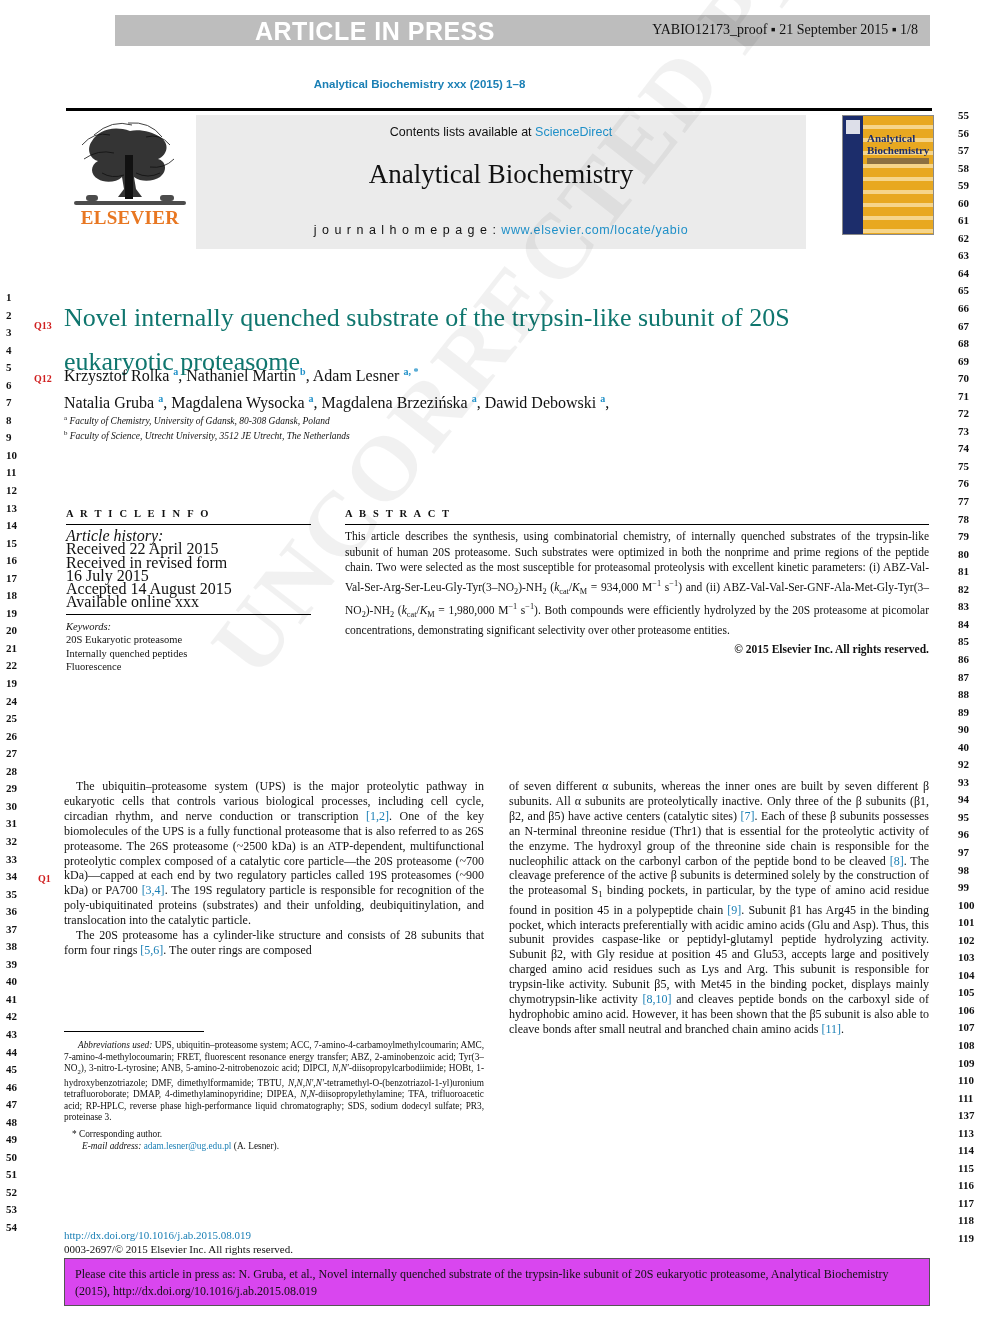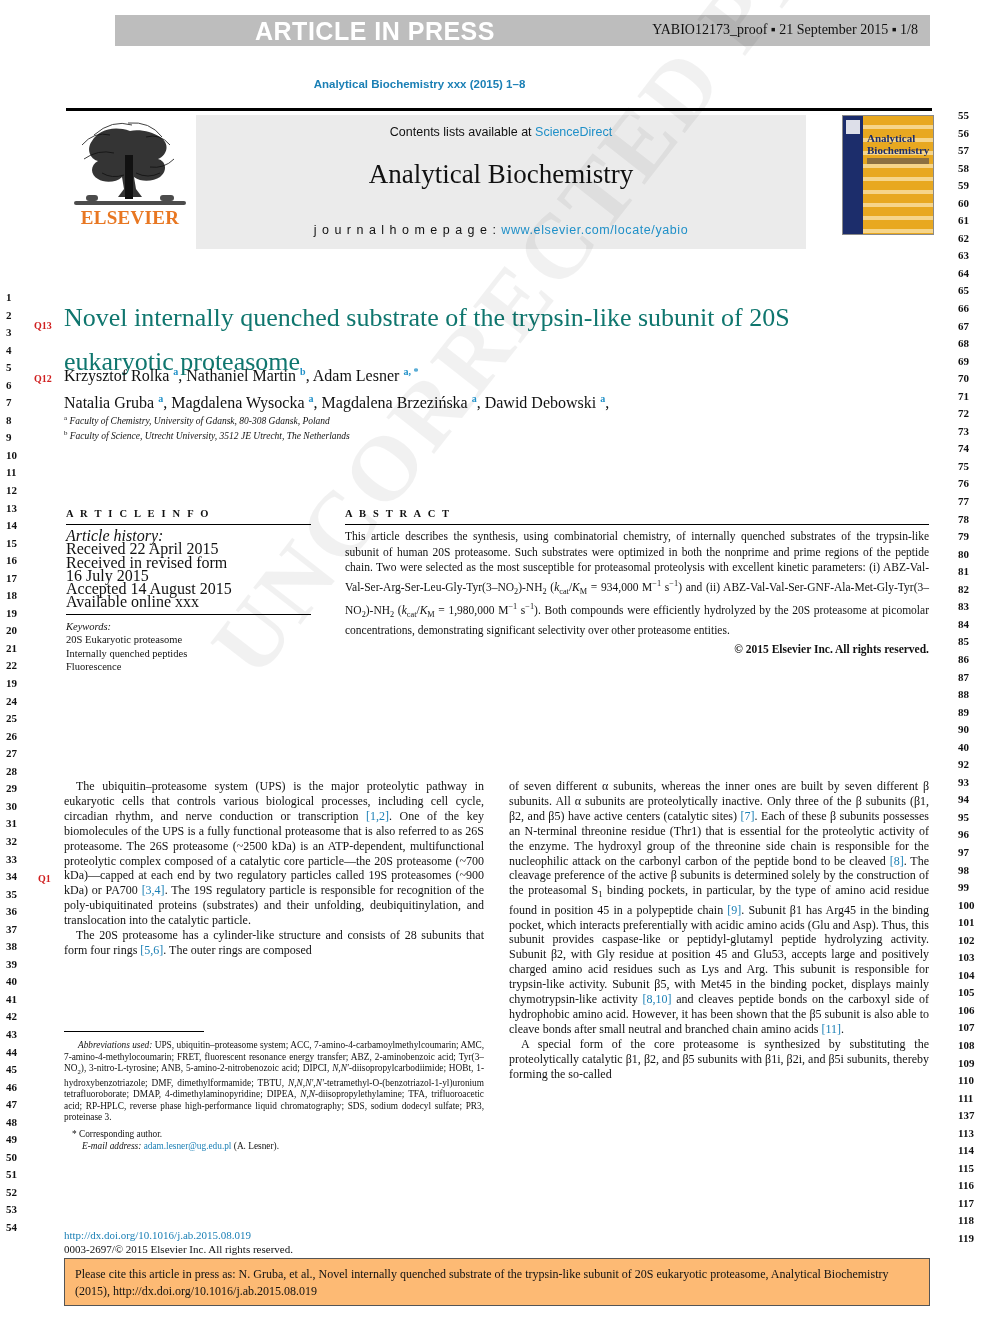--- a/index.html
+++ b/index.html
@@ -196,21 +196,21 @@
 
   .doiblock{
     position:absolute;left:64px;top:1228px;width:430px;
     font-family:"Liberation Serif", serif;font-size:11px;line-height:14px;color:#111;
   }
   .doiblock .doi{color:#1a7fb5;}
 
   
   .citebox{
     position:absolute;left:64px;top:1258px;width:866px;height:48px;
-    background:#fdba74;border:1px solid #555;
+    background:#d946ef;border:1px solid #555;
     box-sizing:border-box;
   }
   .citebox .txt{
     position:absolute;left:10px;top:7px;width:846px;
     font-family:"Liberation Serif", serif;font-size:12px;line-height:16.5px;color:#111;
   }
 
   
   .watermark{
     position:absolute;left:130px;top:330px;width:760px;height:790px;
@@ -449,21 +449,20 @@
     <span class="copy">© 2015 Elsevier Inc. All rights reserved.</span>
   </div>
 
   <div class="col col-left">
     <p>The ubiquitin–proteasome system (UPS) is the major proteolytic pathway in eukaryotic cells that controls various biological processes, including cell cycle, circadian rhythm, and nerve conduction or transcription <span class="ref">[1,2]</span>. One of the key biomolecules of the UPS is a fully functional proteasome that is also referred to as 26S proteasome. The 26S proteasome (~2500 kDa) is an ATP-dependent, multifunctional proteolytic complex composed of a catalytic core particle—the 20S proteasome (~700 kDa)—capped at each end by two regulatory particles called 19S proteasomes (~900 kDa) or PA700 <span class="ref">[3,4]</span>. The 19S regulatory particle is responsible for recognition of the poly-ubiquitinated proteins (substrates) and their unfolding, deubiquitinylation, and translocation into the catalytic particle.</p>
     <p>The 20S proteasome has a cylinder-like structure and consists of 28 subunits that form four rings <span class="ref">[5,6]</span>. The outer rings are composed</p>
   </div>
 
   <div class="col col-right">
     <p class="noind">of seven different α subunits, whereas the inner ones are built by seven different β subunits. All α subunits are proteolytically inactive. Only three of the β subunits (β1, β2, and β5) have active centers (catalytic sites) <span class="ref">[7]</span>. Each of these β subunits possesses an N-terminal threonine residue (Thr1) that is essential for the proteolytic activity of the enzyme. The hydroxyl group of the threonine side chain is responsible for the nucleophilic attack on the carbonyl carbon of the peptide bond to be cleaved <span class="ref">[8]</span>. The cleavage preference of the active β subunits is determined solely by the construction of the proteasomal S<sub>1</sub> binding pockets, in particular, by the type of amino acid residue found in position 45 in a polypeptide chain <span class="ref">[9]</span>. Subunit β1 has Arg45 in the binding pocket, which interacts preferentially with acidic amino acids (Glu and Asp). Thus, this subunit provides caspase-like or peptidyl-glutamyl peptide hydrolyzing activity. Subunit β2, with Gly residue at position 45 and Glu53, accepts large and positively charged amino acid residues such as Lys and Arg. This subunit is responsible for trypsin-like activity. Subunit β5, with Met45 in the binding pocket, displays mainly chymotrypsin-like activity <span class="ref">[8,10]</span> and cleaves peptide bonds on the carboxyl side of hydrophobic amino acid. However, it has been shown that the β5 subunit is also able to cleave bonds after small neutral and branched chain amino acids <span class="ref">[11]</span>.</p>
-    <p>A special form of the core proteasome is synthesized by substituting the proteolytically catalytic β1, β2, and β5 subunits with β1i, β2i, and β5i subunits, thereby forming the so-called</p>
   </div>
 
   <div class="footnote">
     <div class="rule"></div>
     <div class="abbr"><i>Abbreviations used:</i> UPS, ubiquitin–proteasome system; ACC, 7-amino-4-carbamoylmethylcoumarin; AMC, 7-amino-4-methylocoumarin; FRET, fluorescent resonance energy transfer; ABZ, 2-aminobenzoic acid; Tyr(3–NO<sub>2</sub>), 3-nitro-L-tyrosine; ANB, 5-amino-2-nitrobenozoic acid; DIPCI, <i>N,N′</i>-diisopropylcarbodiimide; HOBt, 1-hydroxybenzotriazole; DMF, dimethylformamide; TBTU, <i>N,N,N′,N′</i>-tetramethyl-O-(benzotriazol-1-yl)uronium tetrafluoroborate; DMAP, 4-dimethylaminopyridine; DIPEA, <i>N,N</i>-diisopropylethylamine; TFA, trifluoroacetic acid; RP-HPLC, reverse phase high-performance liquid chromatography; SDS, sodium dodecyl sulfate; PR3, proteinase 3.</div>
     <div class="corresp">* Corresponding author.</div>
     <div class="email">
       <i>E-mail address:</i>
       <span class="link">adam.lesner@ug.edu.pl</span><span> (A. Lesner).</span>
     </div>

